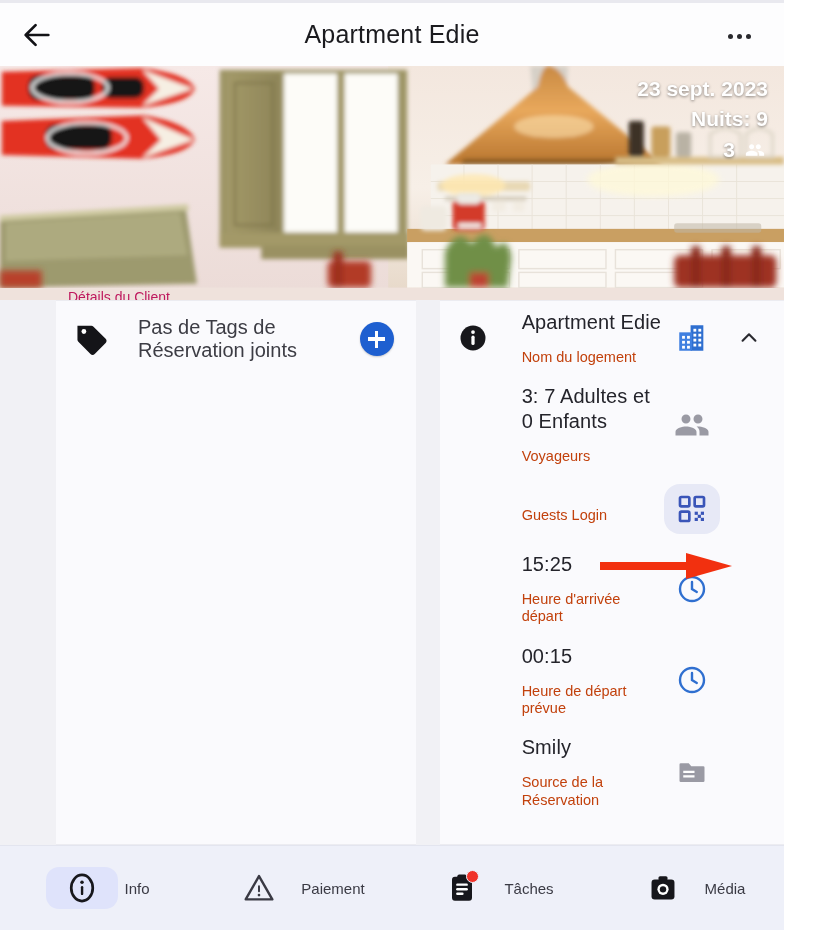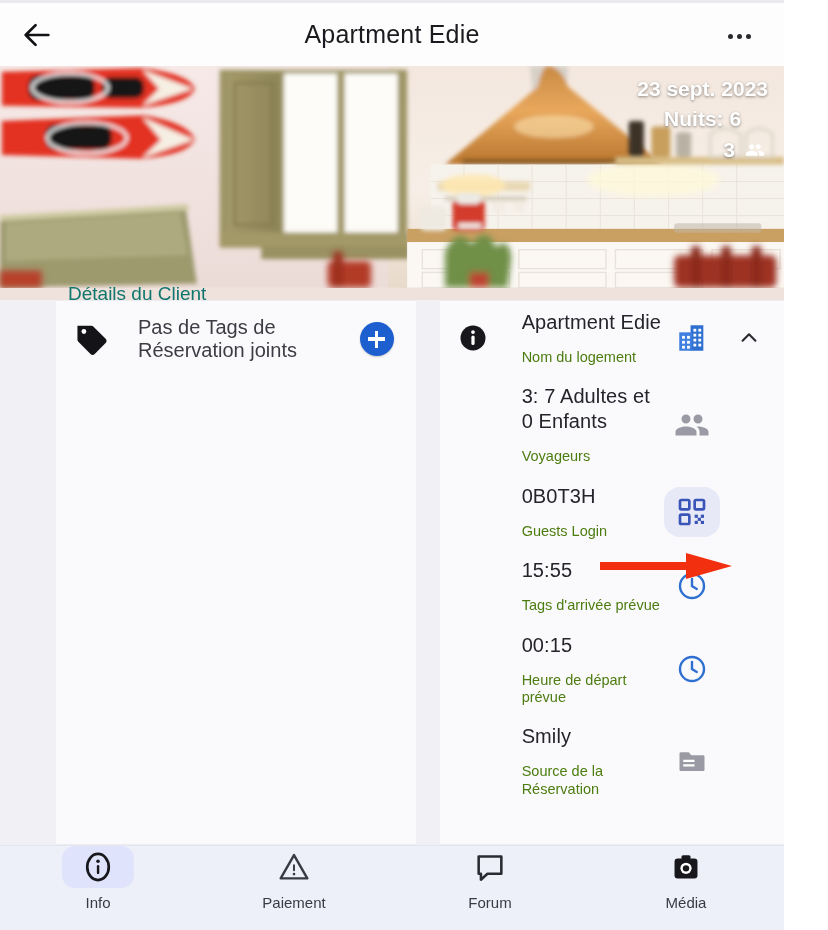--- a/index.html
+++ b/index.html
@@ -51,33 +51,33 @@
   
   .hero {
     position: relative;
     height: 234px; flex: 0 0 234px;
     overflow: hidden;
     background: #efe2dc;
   }
   .hero-art { position: absolute; inset: 0; }
   .hero-overlay {
     position: absolute; top: 8px; right: 16px;
-    text-align: center; z-index: 5;
+    text-align: right; z-index: 5;
     color: #ffffff;
     font-size: 21px; font-weight: bold;
     line-height: 1.42;
     text-shadow: 0 1px 3px rgba(0,0,0,.45);
   }
   .hero-overlay .pax {
     display: flex; align-items: center; justify-content: flex-end; gap: 7px;
     margin-top: 1px;
   }
   .hero-cutoff-label {
     position: absolute; left: 68px; bottom: -5px;
-    font-size: 19px; color: #0f766e; z-index: 4;
+    font-size: 14px; color: #be185d; z-index: 4;
     white-space: nowrap;
   }
 
   
   .body-scroll {
     flex: 1 1 auto;
     overflow: hidden;
     background: #f1f1f5;
     display: flex; flex-direction: row; padding-left: 32px;
   }
@@ -123,21 +123,21 @@
   }
   .detail-row .lead {
     width: 50px; flex: 0 0 50px;
     display: flex; align-items: center; justify-content: flex-start;
   }
   .detail-row .texts { flex: 1 1 auto; padding-left: 14px; min-width: 0; }
   .detail-row .value {
     font-size: 20px; color: #24242b; line-height: 1.25; letter-spacing: .1px;
   }
   .detail-row .label {
-    font-size: 14.5px; color: #4d7c0f; margin-top: 14px; line-height: 1.2;
+    font-size: 14.5px; color: #c2410c; margin-top: 14px; line-height: 1.2;
   }
   .detail-row .trail {
     flex: 0 0 auto; display: flex; align-items: center; gap: 16px;
   }
   .icon-pill {
     width: 56px; height: 50px; border-radius: 16px;
     display: flex; align-items: center; justify-content: center;
   }
   .icon-pill.hl { background: #e7e9f6; }
   .chev {
@@ -154,22 +154,22 @@
   }
 
   
   .bottomnav {
     flex: 0 0 85px; height: 85px;
     background: #eef0f9;
     display: flex; align-items: stretch;
     border-top: 1px solid #e3e5ef;
   }
   .nav-item {
-    flex: 1 1 0; display: flex; flex-direction: column;
-    align-items: center; justify-content: flex-start; gap: 6px;
+    flex: 1 1 0; display: flex; flex-direction: row;
+    align-items: center; justify-content: center; gap: 6px;
     cursor: pointer; position: relative;
   }
   .nav-icon-box {
     width: 72px; height: 42px; border-radius: 13px;
     display: flex; align-items: center; justify-content: center;
     position: relative;
   }
   .nav-item.active .nav-icon-box { background: #dfe3fb; }
   .nav-label { font-size: 15px; color: #3a3a44; }
   .badge-dot {
@@ -338,21 +338,21 @@
         <rect x="762" y="190" width="10" height="44" rx="3" fill="#8a2a1c"></rect>
         <rect x="794" y="190" width="10" height="44" rx="3" fill="#8a2a1c"></rect>
         <rect x="0" y="216" width="44" height="18" fill="#b8402c"></rect>
       </g>
 
       <rect x="416" y="200" width="412" height="34" fill="#fdfcfb" opacity=".0"></rect>
     </svg>
 
     <div class="hero-overlay">
       <div>23 sept. 2023</div>
-      <div>Nuits: 6</div>
+      <div>Nuits: 9</div>
       <div class="pax">
         <span>3</span>
         <svg width="26" height="20" viewBox="0 0 24 24">
           <path fill="#ffffff" d="M16 11c1.66 0 2.99-1.34 2.99-3S17.66 5 16 5s-3 1.34-3 3 1.34 3 3 3zm-8 0c1.66 0 2.99-1.34 2.99-3S9.66 5 8 5 5 6.34 5 8s1.34 3 3 3zm0 2c-2.33 0-7 1.17-7 3.5V19h14v-2.5C15 14.17 10.33 13 8 13zm8 0c-.29 0-.62.02-.97.05 1.16.84 1.97 1.97 1.97 3.45V19h6v-2.5c0-2.33-4.67-3.5-7-3.5z"></path>
         </svg>
       </div>
     </div>
 
     <div class="hero-cutoff-label">Détails du Client</div>
   </div>
@@ -438,21 +438,20 @@
               <path fill="#9a9aa4" d="M16 11c1.66 0 2.99-1.34 2.99-3S17.66 5 16 5s-3 1.34-3 3 1.34 3 3 3zm-8 0c1.66 0 2.99-1.34 2.99-3S9.66 5 8 5 5 6.34 5 8s1.34 3 3 3zm0 2c-2.33 0-7 1.17-7 3.5V19h14v-2.5C15 14.17 10.33 13 8 13zm8 0c-.29 0-.62.02-.97.05 1.16.84 1.97 1.97 1.97 3.45V19h6v-2.5c0-2.33-4.67-3.5-7-3.5z"></path>
             </svg>
           </span>
           <span class="chev"></span>
         </span>
       </div>
 
       <div class="detail-row">
         <span class="lead"></span>
         <span class="texts">
-          <div class="value">0B0T3H</div>
           <div class="label">Guests Login</div>
         </span>
         <span class="trail">
           <span class="icon-pill hl">
             <svg width="32" height="32" viewBox="0 0 24 24">
               <g fill="none" stroke="#3a55b8" stroke-width="2">
                 <rect x="3" y="3" width="7" height="7" rx="1"></rect>
                 <rect x="14" y="3" width="7" height="7" rx="1"></rect>
                 <rect x="3" y="14" width="7" height="7" rx="1"></rect>
               </g>
@@ -465,22 +464,22 @@
               </g>
             </svg>
           </span>
           <span class="chev"></span>
         </span>
       </div>
 
       <div class="detail-row">
         <span class="lead"></span>
         <span class="texts">
-          <div class="value">15:55</div>
-          <div class="label">Tags d'arrivée prévue</div>
+          <div class="value">15:25</div>
+          <div class="label">Heure d'arrivée départ</div>
         </span>
         <span class="trail">
           <span class="icon-pill">
             <svg width="32" height="32" viewBox="0 0 24 24">
               <circle cx="12" cy="12" r="9" fill="none" stroke="#2f6fd0" stroke-width="1.8"></circle>
               <path d="M12 6.8V12l3.6 2.2" fill="none" stroke="#2f6fd0" stroke-width="1.8" stroke-linecap="round"></path>
             </svg>
           </span>
           <span class="chev"></span>
         </span>
@@ -559,29 +558,36 @@
       <span class="nav-icon-box">
         <svg width="34" height="34" viewBox="0 0 24 24">
           <path d="M12 3.6 L21.4 20 H2.6 Z" fill="none" stroke="#3a3a44" stroke-width="1.7" stroke-linejoin="round"></path>
           <rect x="11.3" y="10" width="1.4" height="5" rx=".7" fill="#3a3a44"></rect>
           <circle cx="12" cy="17" r=".95" fill="#3a3a44"></circle>
         </svg>
       </span>
       <span class="nav-label">Paiement</span>
     </div>
 
-
     <div class="nav-item">
       <span class="nav-icon-box">
-        <svg width="34" height="34" viewBox="0 0 24 24">
-          <path d="M4 4.6h16v12.2h-9.8L5.6 21v-4.2H4z" fill="none" stroke="#2a2a32" stroke-width="1.8" stroke-linejoin="round"></path>
+        <svg width="32" height="32" viewBox="0 0 24 24">
+          <rect x="4.5" y="3.5" width="15" height="18" rx="2.2" fill="#17171c"></rect>
+          <rect x="8.5" y="1.8" width="7" height="3.6" rx="1.4" fill="#17171c"></rect>
+          <g fill="#ffffff">
+            <rect x="7.6" y="8.6" width="8.8" height="1.8" rx=".9"></rect>
+            <rect x="7.6" y="12" width="8.8" height="1.8" rx=".9"></rect>
+            <rect x="7.6" y="15.4" width="5.6" height="1.8" rx=".9"></rect>
+          </g>
         </svg>
+        <span class="badge-dot"></span>
       </span>
-      <span class="nav-label">Forum</span>
-    </div>
+      <span class="nav-label">Tâches</span>
+    </div>
+
 
     <div class="nav-item">
       <span class="nav-icon-box">
         <svg width="32" height="32" viewBox="0 0 24 24">
           <rect x="3.4" y="5.6" width="17.2" height="15" rx="2.4" fill="#17171c"></rect>
           <rect x="8.6" y="3.2" width="6.8" height="3.2" rx="1.2" fill="#17171c"></rect>
           <circle cx="12" cy="13" r="4.2" fill="#ffffff"></circle>
           <circle cx="12" cy="13" r="2.4" fill="#17171c"></circle>
         </svg>
       </span>

